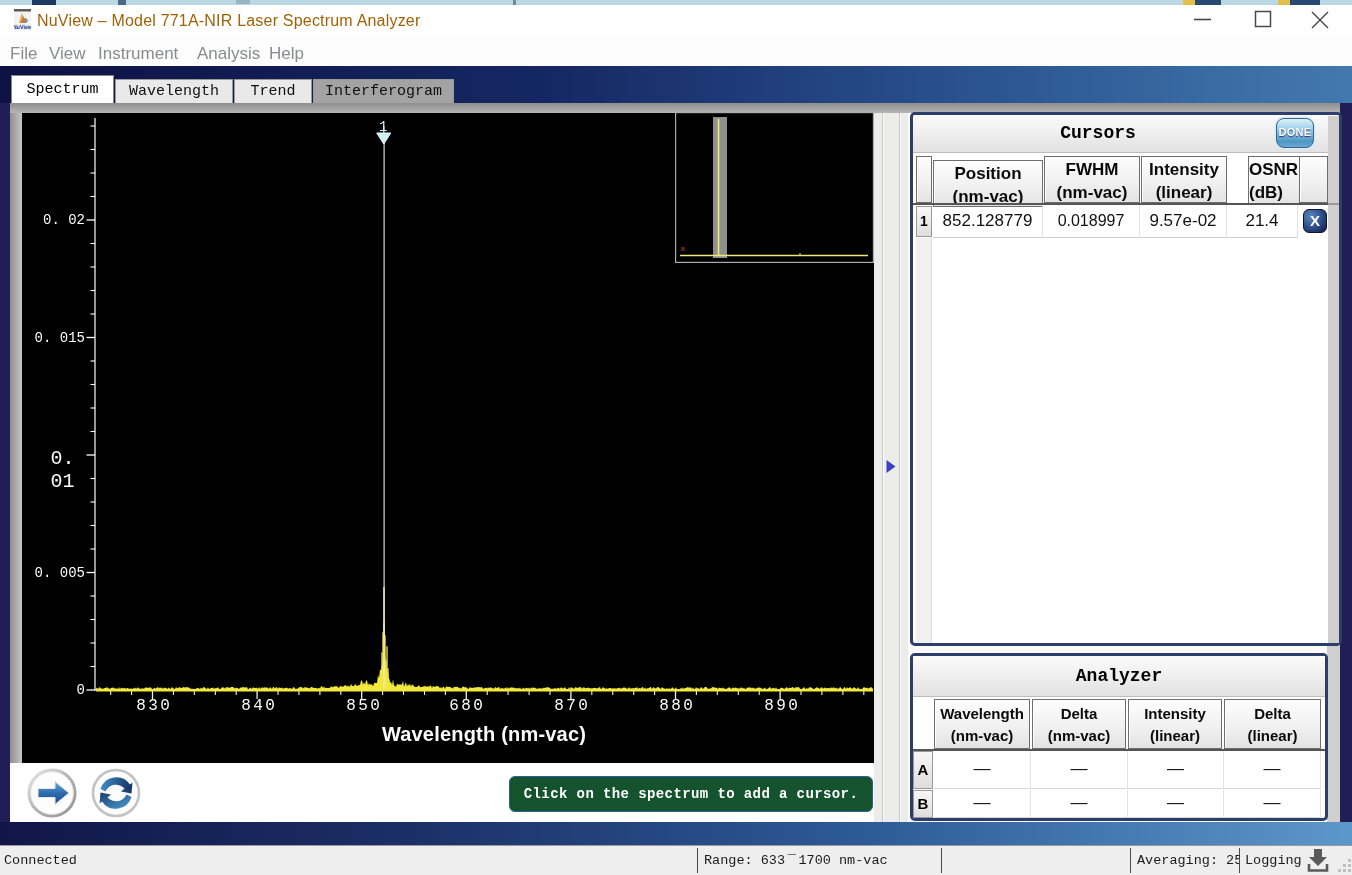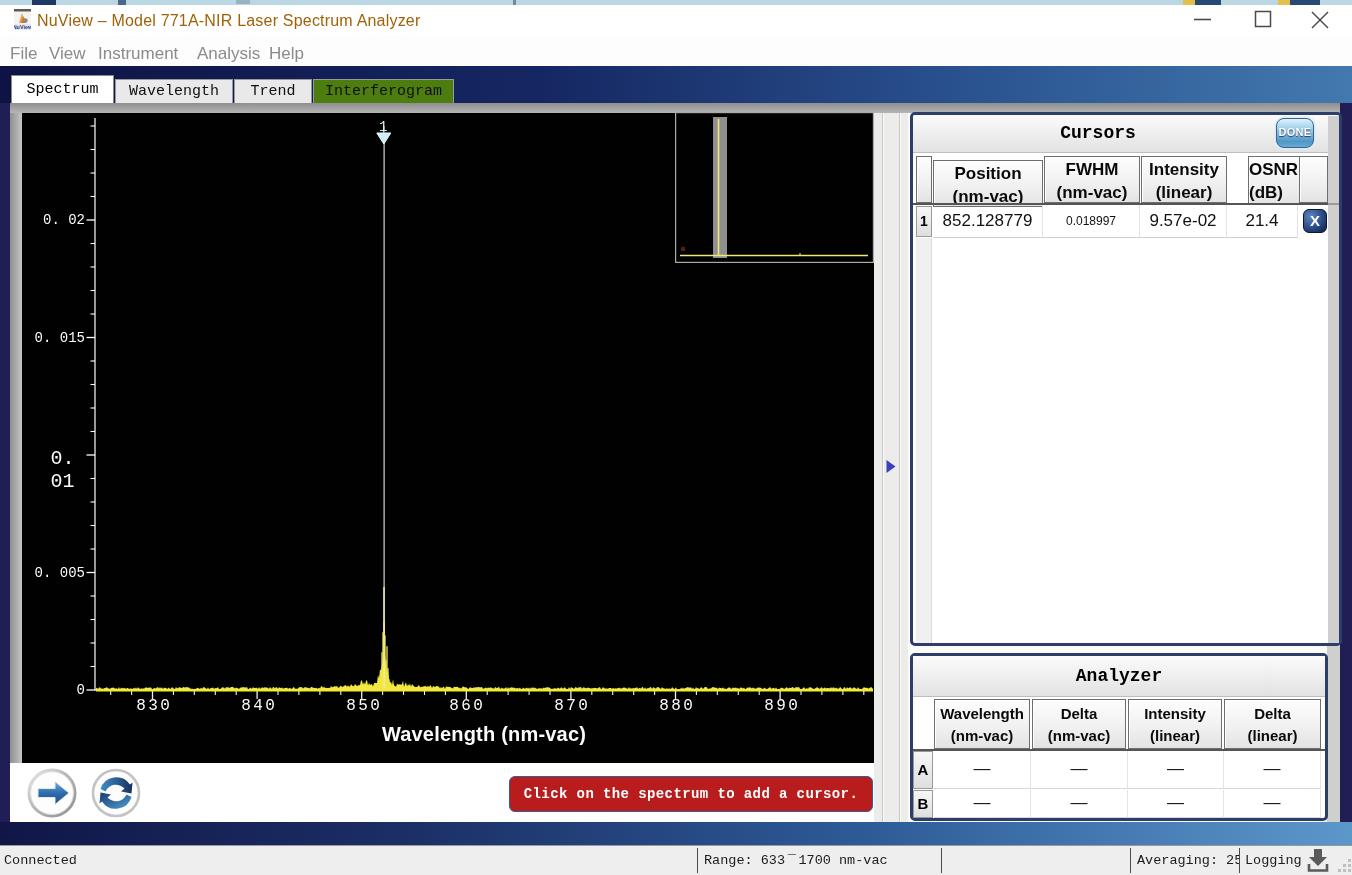--- a/index.html
+++ b/index.html
@@ -40,21 +40,21 @@
 <div class="abs" style="left:10px;top:44px;font-size:17px;color:#8a8b8d">File</div>
 <div class="abs" style="left:49px;top:44px;font-size:17px;color:#8a8b8d">View</div>
 <div class="abs" style="left:98px;top:44px;font-size:17px;color:#8a8b8d">Instrument</div>
 <div class="abs" style="left:197px;top:44px;font-size:17px;color:#8a8b8d">Analysis</div>
 <div class="abs" style="left:269px;top:44px;font-size:17px;color:#8a8b8d">Help</div>
 
 <div class="abs" style="left:0;top:66px;width:1352px;height:37px;background:linear-gradient(90deg,#0e1244 0%,#152762 40%,#2a5390 72%,#4379ae 100%)"></div>
 <div class="abs mono" style="left:11px;top:75px;width:103px;height:28px;background:#fff;border:1px solid #888;border-bottom:none;font-size:15px;color:#000;text-align:center;line-height:28px">Spectrum</div>
 <div class="abs mono" style="left:115px;top:79px;width:118px;height:24px;background:#e9e9e9;border:1px solid #999;border-bottom:none;font-size:15px;color:#111;text-align:center;line-height:24px">Wavelength</div>
 <div class="abs mono" style="left:234px;top:79px;width:78px;height:24px;background:#e9e9e9;border:1px solid #999;border-bottom:none;font-size:15px;color:#111;text-align:center;line-height:24px">Trend</div>
-<div class="abs mono" style="left:313px;top:79px;width:141px;height:28px;background:#4d7c0f;border:1px solid #999;border-bottom:none;font-size:15px;color:#111;text-align:center;line-height:24px">Interferogram</div>
+<div class="abs mono" style="left:313px;top:79px;width:141px;height:28px;background:#a3a3a3;border:1px solid #999;border-bottom:none;font-size:15px;color:#111;text-align:center;line-height:24px">Interferogram</div>
 
 <div class="abs" style="left:0;top:103px;width:10px;height:742px;background:#211d55"></div>
 <div class="abs" style="left:1340px;top:103px;width:12px;height:742px;background:#211d55"></div>
 <div class="abs" style="left:0;top:822px;width:1352px;height:23px;background:linear-gradient(90deg,#111647 0%,#1b2f66 30%,#2e5c99 65%,#5c97ca 100%)"></div>
 
 <div class="abs" style="left:10px;top:103px;width:1330px;height:10px;background:linear-gradient(180deg,#8f8f8f,#b5b5b5)"></div>
 <div class="abs" style="left:10px;top:113px;width:12px;height:650px;background:linear-gradient(90deg,#8f8f8f,#c6c6c6)"></div>
 <div class="abs" style="left:22px;top:113px;width:852px;height:650px;background:#000"></div>
 <div class="abs" style="left:10px;top:763px;width:864px;height:59px;background:#fff"></div>
 
@@ -163,21 +163,21 @@
 <div style="opacity:0.999">
 <div class="abs mono" style="left:40px;top:212px;width:45px;font-size:14px;color:rgba(255,255,255,0.99);text-align:right">0. 02</div>
 <div class="abs mono" style="left:32px;top:330px;width:53px;font-size:14px;color:rgba(255,255,255,0.99);text-align:right">0. 015</div>
 <div class="abs mono" style="left:40px;top:447px;width:45px;font-size:20px;color:rgba(255,255,255,0.99);text-align:center">0. 01</div>
 <div class="abs mono" style="left:32px;top:565px;width:53px;font-size:14px;color:rgba(255,255,255,0.99);text-align:right">0. 005</div>
 <div class="abs mono" style="left:40px;top:682px;width:45px;font-size:14px;color:rgba(255,255,255,0.99);text-align:right">0</div>
 <div class="abs mono" style="left:379px;top:119px;font-size:14px;color:rgba(216,242,246,0.99)">1</div>
 <div class="abs mono" style="left:124px;top:697px;width:58px;font-size:16px;letter-spacing:2.4px;color:rgba(255,255,255,0.99);text-align:center;text-indent:2.4px">830</div>
 <div class="abs mono" style="left:229px;top:697px;width:58px;font-size:16px;letter-spacing:2.4px;color:rgba(255,255,255,0.99);text-align:center;text-indent:2.4px">840</div>
 <div class="abs mono" style="left:334px;top:697px;width:58px;font-size:16px;letter-spacing:2.4px;color:rgba(255,255,255,0.99);text-align:center;text-indent:2.4px">850</div>
-<div class="abs mono" style="left:437px;top:697px;width:58px;font-size:16px;letter-spacing:2.4px;color:rgba(255,255,255,0.99);text-align:center;text-indent:2.4px">860</div>
+<div class="abs mono" style="left:437px;top:697px;width:58px;font-size:16px;letter-spacing:2.4px;color:rgba(255,255,255,0.99);text-align:center;text-indent:2.4px">680</div>
 <div class="abs mono" style="left:542px;top:697px;width:58px;font-size:16px;letter-spacing:2.4px;color:rgba(255,255,255,0.99);text-align:center;text-indent:2.4px">870</div>
 <div class="abs mono" style="left:647px;top:697px;width:58px;font-size:16px;letter-spacing:2.4px;color:rgba(255,255,255,0.99);text-align:center;text-indent:2.4px">880</div>
 <div class="abs mono" style="left:752px;top:697px;width:58px;font-size:16px;letter-spacing:2.4px;color:rgba(255,255,255,0.99);text-align:center;text-indent:2.4px">890</div>
 <div class="abs" style="left:334px;top:723px;width:300px;font-size:20px;font-weight:bold;color:rgba(255,255,255,0.99);text-align:center;letter-spacing:0.2px">Wavelength (nm-vac)</div>
 
 </div>
 <svg width="52" height="52" viewBox="0 0 52 52" style="position:absolute;left:26px;top:767px">
 <defs>
 <linearGradient id="ring1" x1="0" y1="0" x2="1" y2="1">
 <stop offset="0" stop-color="#e9e9e9"></stop>
@@ -203,21 +203,21 @@
 <linearGradient id="arcB" x1="1" y1="1" x2="0" y2="0">
 <stop offset="0" stop-color="#4f9fd4"></stop>
         <stop offset="1" stop-color="#1b3a6e"></stop>
 </linearGradient>
 </defs>
 <circle cx="26" cy="26" r="23" fill="#fdfdfd" stroke="#c3c3c3" stroke-width="2.6"></circle>
 <path d="M10.5 22 A16.5 16.5 0 0 1 40 17.5 L42.5 15.5 L41.5 26.5 L31 24.5 L34.5 21.5 A11.5 11.5 0 0 0 15.5 24.5 Z" fill="url(#arcA)"></path>
 <path d="M41.5 30 A16.5 16.5 0 0 1 12 34.5 L9.5 36.5 L10.5 25.5 L21 27.5 L17.5 30.5 A11.5 11.5 0 0 0 36.5 27.5 Z" fill="url(#arcB)"></path>
 </svg>
 
-<div class="abs mono" style="left:509px;top:776px;width:364px;height:36px;background:#b91c1c;border:1px solid #2d6296;border-radius:6px;color:#fff;font-weight:bold;font-size:14px;text-align:center;line-height:34px;letter-spacing:0.4px;white-space:nowrap">Click on the spectrum to add a cursor.</div>
+<div class="abs mono" style="left:509px;top:776px;width:364px;height:36px;background:#14532d;border:1px solid #2d6296;border-radius:6px;color:#fff;font-weight:bold;font-size:14px;text-align:center;line-height:34px;letter-spacing:0.4px;white-space:nowrap">Click on the spectrum to add a cursor.</div>
 
 <div class="abs" style="left:910px;top:112px;width:432px;height:534px;background:#fff;border:3px solid #2c3e69;border-radius:5px"></div>
 <div class="abs" style="left:913px;top:115px;width:426px;height:38px;background:linear-gradient(180deg,#fbfbfb,#e2e2e2);border-bottom:1px solid #bdbdbd;border-radius:2px 2px 0 0"></div>
 <div class="abs mono" style="left:913px;top:123px;width:370px;font-size:18px;font-weight:bold;color:#000;text-align:center">Cursors</div>
 <div class="abs" style="left:1276px;top:118px;width:38px;height:30px;border-radius:8px;background:linear-gradient(180deg,#dff2fa 0%,#9ed0e8 35%,#4f97c6 80%,#69a8d2 100%);border:1.5px solid #39648f;box-shadow:0 0 0 1.5px #d7ecf6;color:#fff;font-weight:bold;font-size:11px;text-align:center;line-height:27px;font-family:'Liberation Sans';text-shadow:0 1px 1px #336;letter-spacing:0.3px">DONE</div>
 
 <div class="abs" style="left:916px;top:238px;width:16px;height:405px;background:#f0f0f0;border-right:1px solid #dcdcdc"></div>
 <div class="abs" style="left:913px;top:154px;width:426px;height:50px;background:#fff"></div>
 <div class="abs" style="left:1328px;top:116px;width:11px;height:527px;background:#cfcfcd"></div>
 <div class="abs" style="left:916px;top:156px;width:16px;height:47px;background:linear-gradient(180deg,#fdfdfd 0%,#f1f1f1 55%,#e3e3e3 100%);border:1px solid #6e6e6e;box-shadow:inset 0 1px 0 #fff,inset 1px 0 0 #fff;font-size:17px;font-weight:bold;color:#0a0a0a;text-align:center;line-height:23px"></div>
@@ -231,21 +231,21 @@
     <div style="padding-top:1px">Intensity<br>(linear)</div>
   </div>
 <div class="abs" style="left:1248px;top:156px;width:70px;height:49px;background:linear-gradient(180deg,#fdfdfd 0%,#f1f1f1 55%,#e3e3e3 100%);border:1px solid #6e6e6e;box-shadow:inset 0 1px 0 #fff,inset 1px 0 0 #fff;font-size:17px;font-weight:bold;color:#0a0a0a;text-align:left;line-height:23px">
     <div style="padding-top:1px">OSNR<br>(dB)</div>
   </div>
 <div class="abs" style="left:1299px;top:156px;width:29px;height:47px;background:linear-gradient(180deg,#fdfdfd 0%,#f1f1f1 55%,#e3e3e3 100%);border:1px solid #6e6e6e;box-shadow:inset 0 1px 0 #fff,inset 1px 0 0 #fff;font-size:17px;font-weight:bold;color:#0a0a0a;text-align:center;line-height:23px"></div>
 <div class="abs" style="left:913px;top:203px;width:415px;height:2px;background:#555"></div>
 <div class="abs" style="left:1328px;top:203px;width:11px;height:2px;background:#9a9a9a"></div>
 <div class="abs" style="left:916px;top:206px;width:16px;height:31px;background:linear-gradient(180deg,#f7f7f7,#dedede);border:1px solid #999;font-size:14px;font-weight:bold;text-align:center;line-height:29px;color:#000">1</div>
 <div class="abs" style="left:933px;top:205px;width:110px;height:33px;border-bottom:1px solid #cfcfcf;border-right:1px solid #e3e3e3;font-size:17px;color:#111;text-align:center;line-height:32px">852.128779</div>
-<div class="abs" style="left:1043px;top:205px;width:97px;height:33px;border-bottom:1px solid #cfcfcf;border-right:1px solid #e3e3e3;font-size:12px;color:#111;text-align:center;line-height:32px">0.018997</div>
+<div class="abs" style="left:1043px;top:205px;width:97px;height:33px;border-bottom:1px solid #cfcfcf;border-right:1px solid #e3e3e3;font-size:16px;color:#111;text-align:center;line-height:32px">0.018997</div>
 <div class="abs" style="left:1140px;top:205px;width:87px;height:33px;border-bottom:1px solid #cfcfcf;border-right:1px solid #e3e3e3;font-size:17px;color:#111;text-align:center;line-height:32px">9.57e-02</div>
 <div class="abs" style="left:1227px;top:205px;width:71px;height:33px;border-bottom:1px solid #cfcfcf;border-right:1px solid #e3e3e3;font-size:17px;color:#111;text-align:center;line-height:32px">21.4</div>
 <div class="abs" style="left:1303px;top:209px;width:24px;height:24px;border-radius:6px;background:radial-gradient(circle at 30% 30%,#5b86c2,#27457e 60%,#101d40 100%);border:1.5px solid #0c1630;color:#fff;font-weight:bold;font-size:15px;text-align:center;line-height:21px">X</div>
 <div class="abs" style="left:910px;top:653px;width:418px;height:168px;background:#fff;border:3px solid #2c3e69;border-radius:5px"></div>
 <div class="abs" style="left:913px;top:656px;width:412px;height:41px;background:linear-gradient(180deg,#fbfbfb,#e2e2e2);border-bottom:1px solid #bdbdbd"></div>
 <div class="abs mono" style="left:913px;top:666px;width:412px;font-size:18px;font-weight:bold;color:#000;text-align:center">Analyzer</div>
 <div class="abs" style="left:934px;top:699px;width:96px;height:50px;background:linear-gradient(180deg,#fdfdfd 0%,#f1f1f1 55%,#e3e3e3 100%);border:1px solid #6e6e6e;box-shadow:inset 0 1px 0 #fff,inset 1px 0 0 #fff;font-size:15px;font-weight:bold;color:#0a0a0a;text-align:center;line-height:22px">
     <div style="padding-top:3px">Wavelength<br>(nm-vac)</div>
   </div>
 <div class="abs" style="left:1032px;top:699px;width:94px;height:50px;background:linear-gradient(180deg,#fdfdfd 0%,#f1f1f1 55%,#e3e3e3 100%);border:1px solid #6e6e6e;box-shadow:inset 0 1px 0 #fff,inset 1px 0 0 #fff;font-size:15px;font-weight:bold;color:#0a0a0a;text-align:center;line-height:22px">

